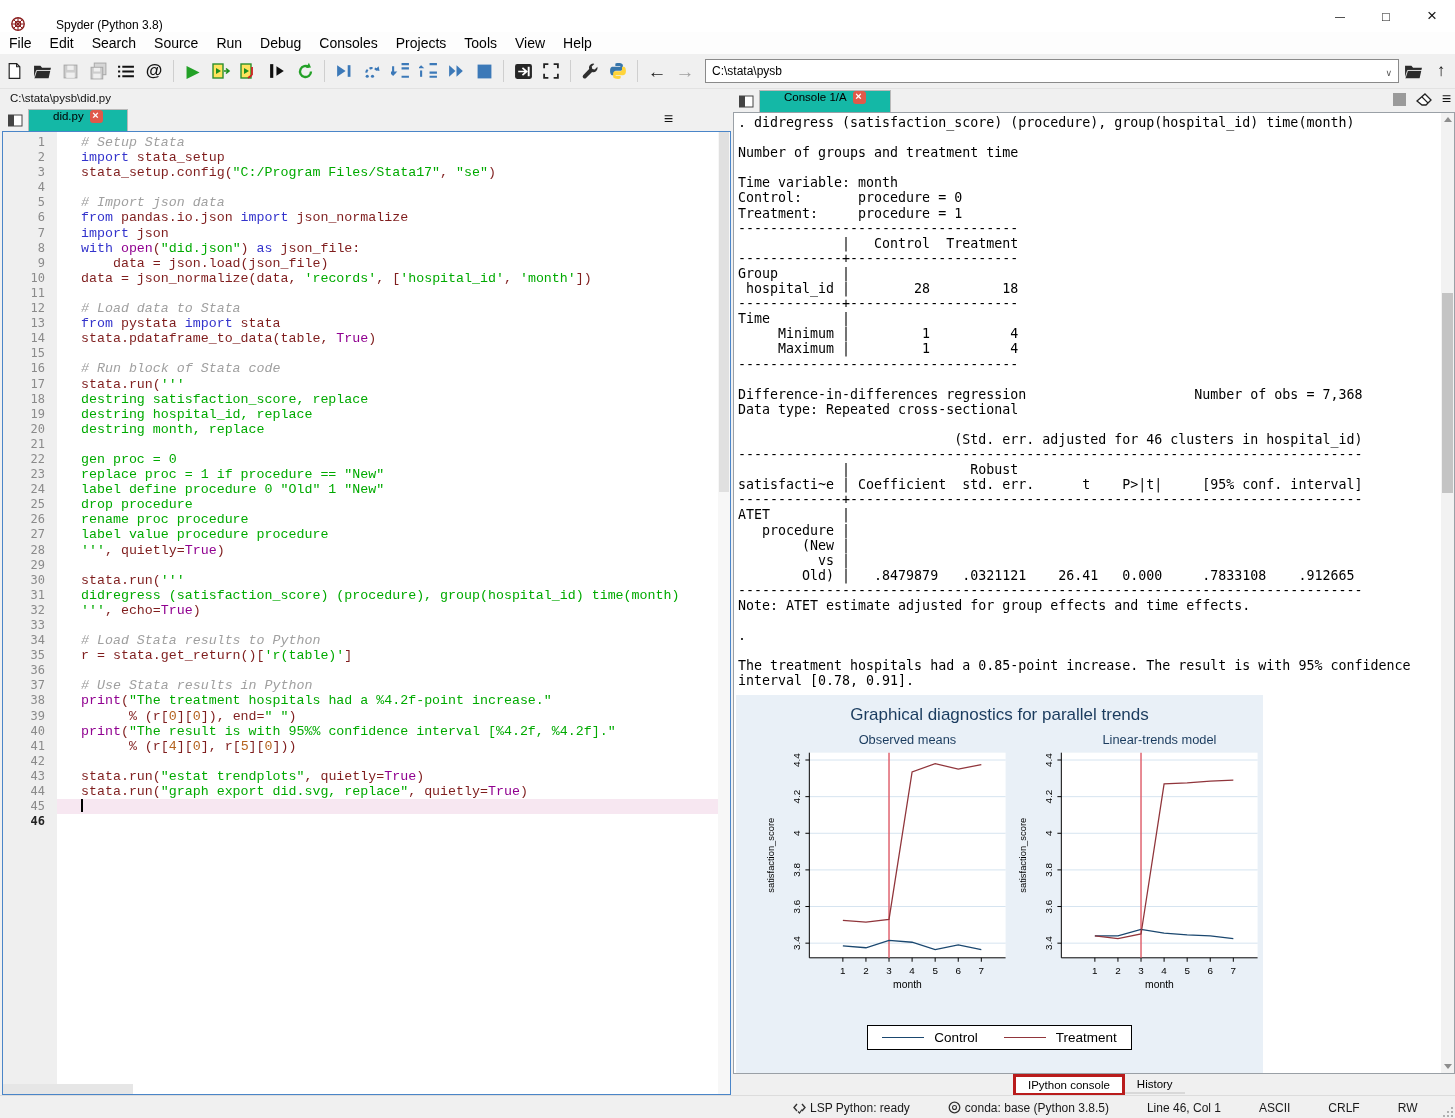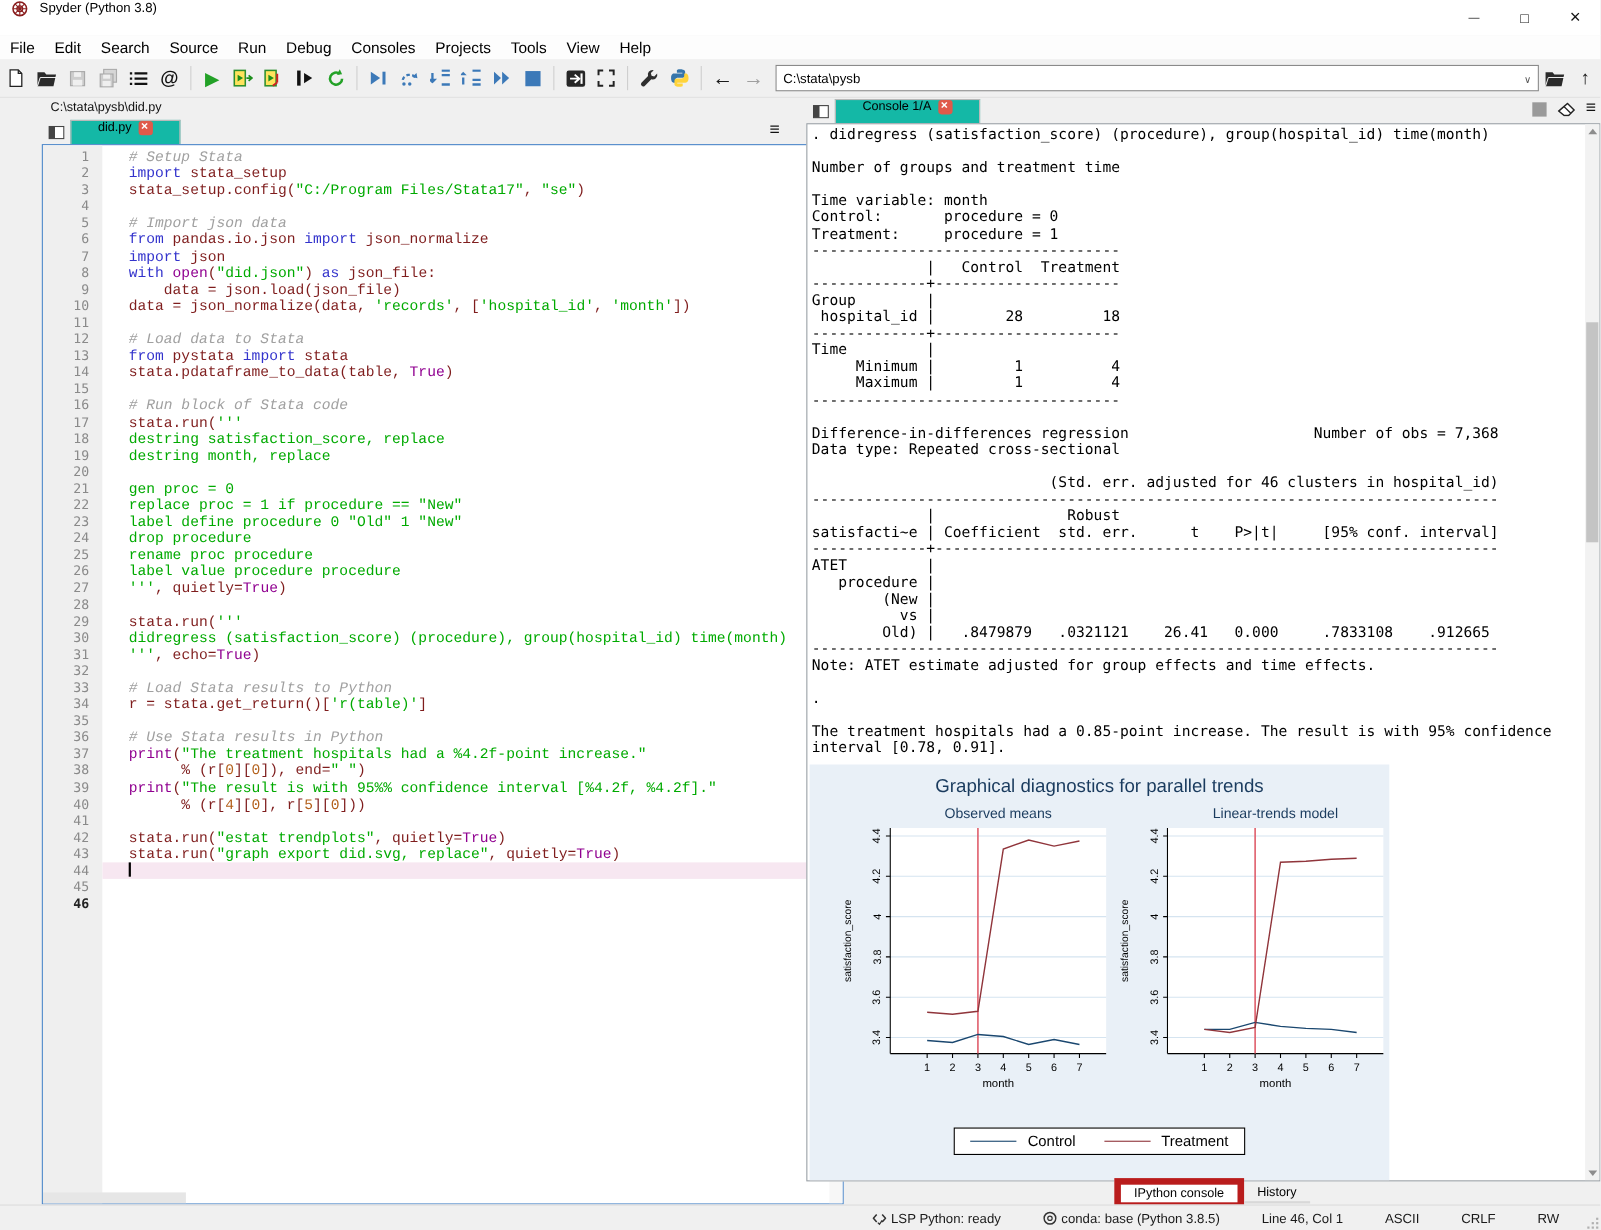--- a/index.html
+++ b/index.html
@@ -1,20 +1,20 @@
 <!DOCTYPE html>
 <html><head>
 <meta charset="utf-8">
 <style>
   html,body{margin:0;padding:0;}
   body{width:1455px;height:1118px;position:relative;background:#f0f0f0;
        font-family:"Liberation Sans",sans-serif;overflow:hidden;color:#000;}
   
   .titlebar{position:absolute;left:0;top:0;width:1455px;height:32px;background:#fff;
-            display:flex;align-items:flex-start;border-bottom:1px solid #f2f2f2;}
+            display:flex;align-items:flex-end;border-bottom:1px solid #f2f2f2;gap:20px;}
   .app-icon{margin-left:10px;width:16px;height:16px;}
   .title-text{margin-left:10px;font-size:12px;}
   .win-btns{position:absolute;right:0;top:0;height:32px;display:flex;}
   .win-btn{width:46px;height:32px;display:flex;align-items:center;justify-content:center;
            font-size:15px;color:#111;}
   .glyph-min::before{content:"—";font-size:10px;}
   .glyph-max::before{content:"□";font-size:13px;}
   .glyph-close::before{content:"×";font-size:17px;}
   
   .menubar{position:absolute;left:0;top:32px;width:1455px;height:22px;background:#fdfdfd;
@@ -29,21 +29,21 @@
   .g-back{color:#1a1a1a;font-size:19px;line-height:1;font-weight:bold;}
   .g-fwd{color:#9f9f9f;font-size:19px;line-height:1;font-weight:bold;}
   .g-at{font-size:17px;font-weight:bold;color:#111;}
   .g-up{font-size:17px;font-weight:bold;color:#111;}
   .pathbox{height:22px;flex:1 1 auto;margin-left:6px;background:#fff;border:1px solid #8a8a8a;
            display:flex;align-items:center;position:relative;}
   .pathbox input{border:none;outline:none;flex:1;font-size:12px;padding:0 6px;
                  font-family:"Liberation Sans",sans-serif;background:transparent;}
   .pathbox .chev::before{content:"\2228";font-size:9px;color:#555;margin-right:6px;}
   
-  .editor-pane{position:absolute;left:2px;top:88px;width:677px;height:1007px;margin-left:36px;}
+  .editor-pane{position:absolute;left:2px;top:88px;width:677px;height:1007px;}
   .breadcrumb{height:20px;font-size:11.5px;padding-left:8px;display:flex;align-items:center;color:#111;}
   .tabrow{height:23px;display:flex;align-items:flex-end;position:relative;}
   .browse-btn{width:20px;height:19px;margin:0 3px 1px 3px;display:flex;align-items:center;justify-content:center;}
   .tab{height:21px;background:#14b8a6;border:1px solid #b9b9b9;border-bottom:none;display:flex;
        padding:0 24px;font-size:11.5px;gap:6px;}
   .close-badge{width:13px;height:13px;background:#e0594a;border-radius:3px;position:relative;}
   .close-badge::before{content:"×";color:#fff;font-size:11px;font-weight:bold;position:absolute;
                        left:2.5px;top:-1.5px;}
   .tab-hamburger{position:absolute;right:6px;bottom:3px;font-size:16px;font-weight:bold;color:#111;}
   .editor-frame{position:absolute;left:0;top:43px;width:727px;height:962px;border:1px solid #4a85c8;
@@ -86,21 +86,21 @@
   .graph-title{padding-top:10px;text-align:center;font-size:17px;color:#1a3b5e;}
   .panels{display:flex;justify-content:center;gap:2px;margin-top:2px;margin-left:26px;}
   .legend-row{display:flex;justify-content:center;margin-top:6px;}
   .legend-box{background:#fff;border:1px solid #000;display:flex;align-items:center;
               padding:4px 14px;gap:26px;}
   .legend-entry{display:flex;align-items:center;gap:10px;font-size:13.5px;}
   .legend-line{width:42px;height:0;border-top:1.6px solid #000;}
   
   .bottom-tabs{position:absolute;left:0;top:986px;width:722px;height:21px;display:flex;
                align-items:center;font-size:11.5px;}
-  .btab-active{margin-left:280px;background:#fff;border:6px solid #b91c1c;padding:2px 12px;}
+  .btab-active{margin-left:280px;background:#fff;border:3px solid #b91c1c;padding:2px 12px;}
   .btab{padding:2px 12px;border-bottom:2px solid #d8d8d8;}
   
   .statusbar{position:absolute;left:0;top:1095px;width:1455px;height:23px;background:#f0f0f0;
              border-top:1px solid #dcdcdc;display:flex;align-items:center;font-size:12px;color:#1a1a1a;}
   .status-item{display:flex;align-items:center;gap:4px;margin-right:38px;white-space:nowrap;}
   .grip{position:absolute;right:2px;bottom:2px;width:10px;height:10px;}
   .grip::before{content:"";position:absolute;right:0;bottom:0;width:2px;height:2px;background:#b0b0b0;
                 box-shadow:-4px 0 #b0b0b0,0 -4px #b0b0b0,-8px 0 #b0b0b0,0 -8px #b0b0b0,-4px -4px #b0b0b0;}
   svg{display:block;}
 </style>
@@ -372,20 +372,21 @@
         <div class="code-line"><span class="tok-p">    data = json.load(json_file)</span></div>
         <div class="code-line"><span class="tok-p">data = json_normalize(data, </span><span class="tok-s">'records'</span><span class="tok-p">, [</span><span class="tok-s">'hospital_id'</span><span class="tok-p">, </span><span class="tok-s">'month'</span><span class="tok-p">])</span></div>
         <div class="code-line"></div>
         <div class="code-line"><span class="tok-c"># Load data to Stata</span></div>
         <div class="code-line"><span class="tok-k">from</span><span class="tok-p"> pystata </span><span class="tok-k">import</span><span class="tok-p"> stata</span></div>
         <div class="code-line"><span class="tok-p">stata.pdataframe_to_data(table, </span><span class="tok-b">True</span><span class="tok-p">)</span></div>
         <div class="code-line"></div>
         <div class="code-line"><span class="tok-c"># Run block of Stata code</span></div>
         <div class="code-line"><span class="tok-p">stata.run(</span><span class="tok-s">'''</span></div>
         <div class="code-line"><span class="tok-s">destring satisfaction_score, replace</span></div>
+        <div class="code-line"><span class="tok-s">destring hospital_id, replace</span></div>
         <div class="code-line"><span class="tok-s">destring month, replace</span></div>
         <div class="code-line"></div>
         <div class="code-line"><span class="tok-s">gen proc = 0</span></div>
         <div class="code-line"><span class="tok-s">replace proc = 1 if procedure == "New"</span></div>
         <div class="code-line"><span class="tok-s">label define procedure 0 "Old" 1 "New"</span></div>
         <div class="code-line"><span class="tok-s">drop procedure</span></div>
         <div class="code-line"><span class="tok-s">rename proc procedure</span></div>
         <div class="code-line"><span class="tok-s">label value procedure procedure</span></div>
         <div class="code-line"><span class="tok-s">'''</span><span class="tok-p">, quietly=</span><span class="tok-b">True</span><span class="tok-p">)</span></div>
         <div class="code-line"></div>

